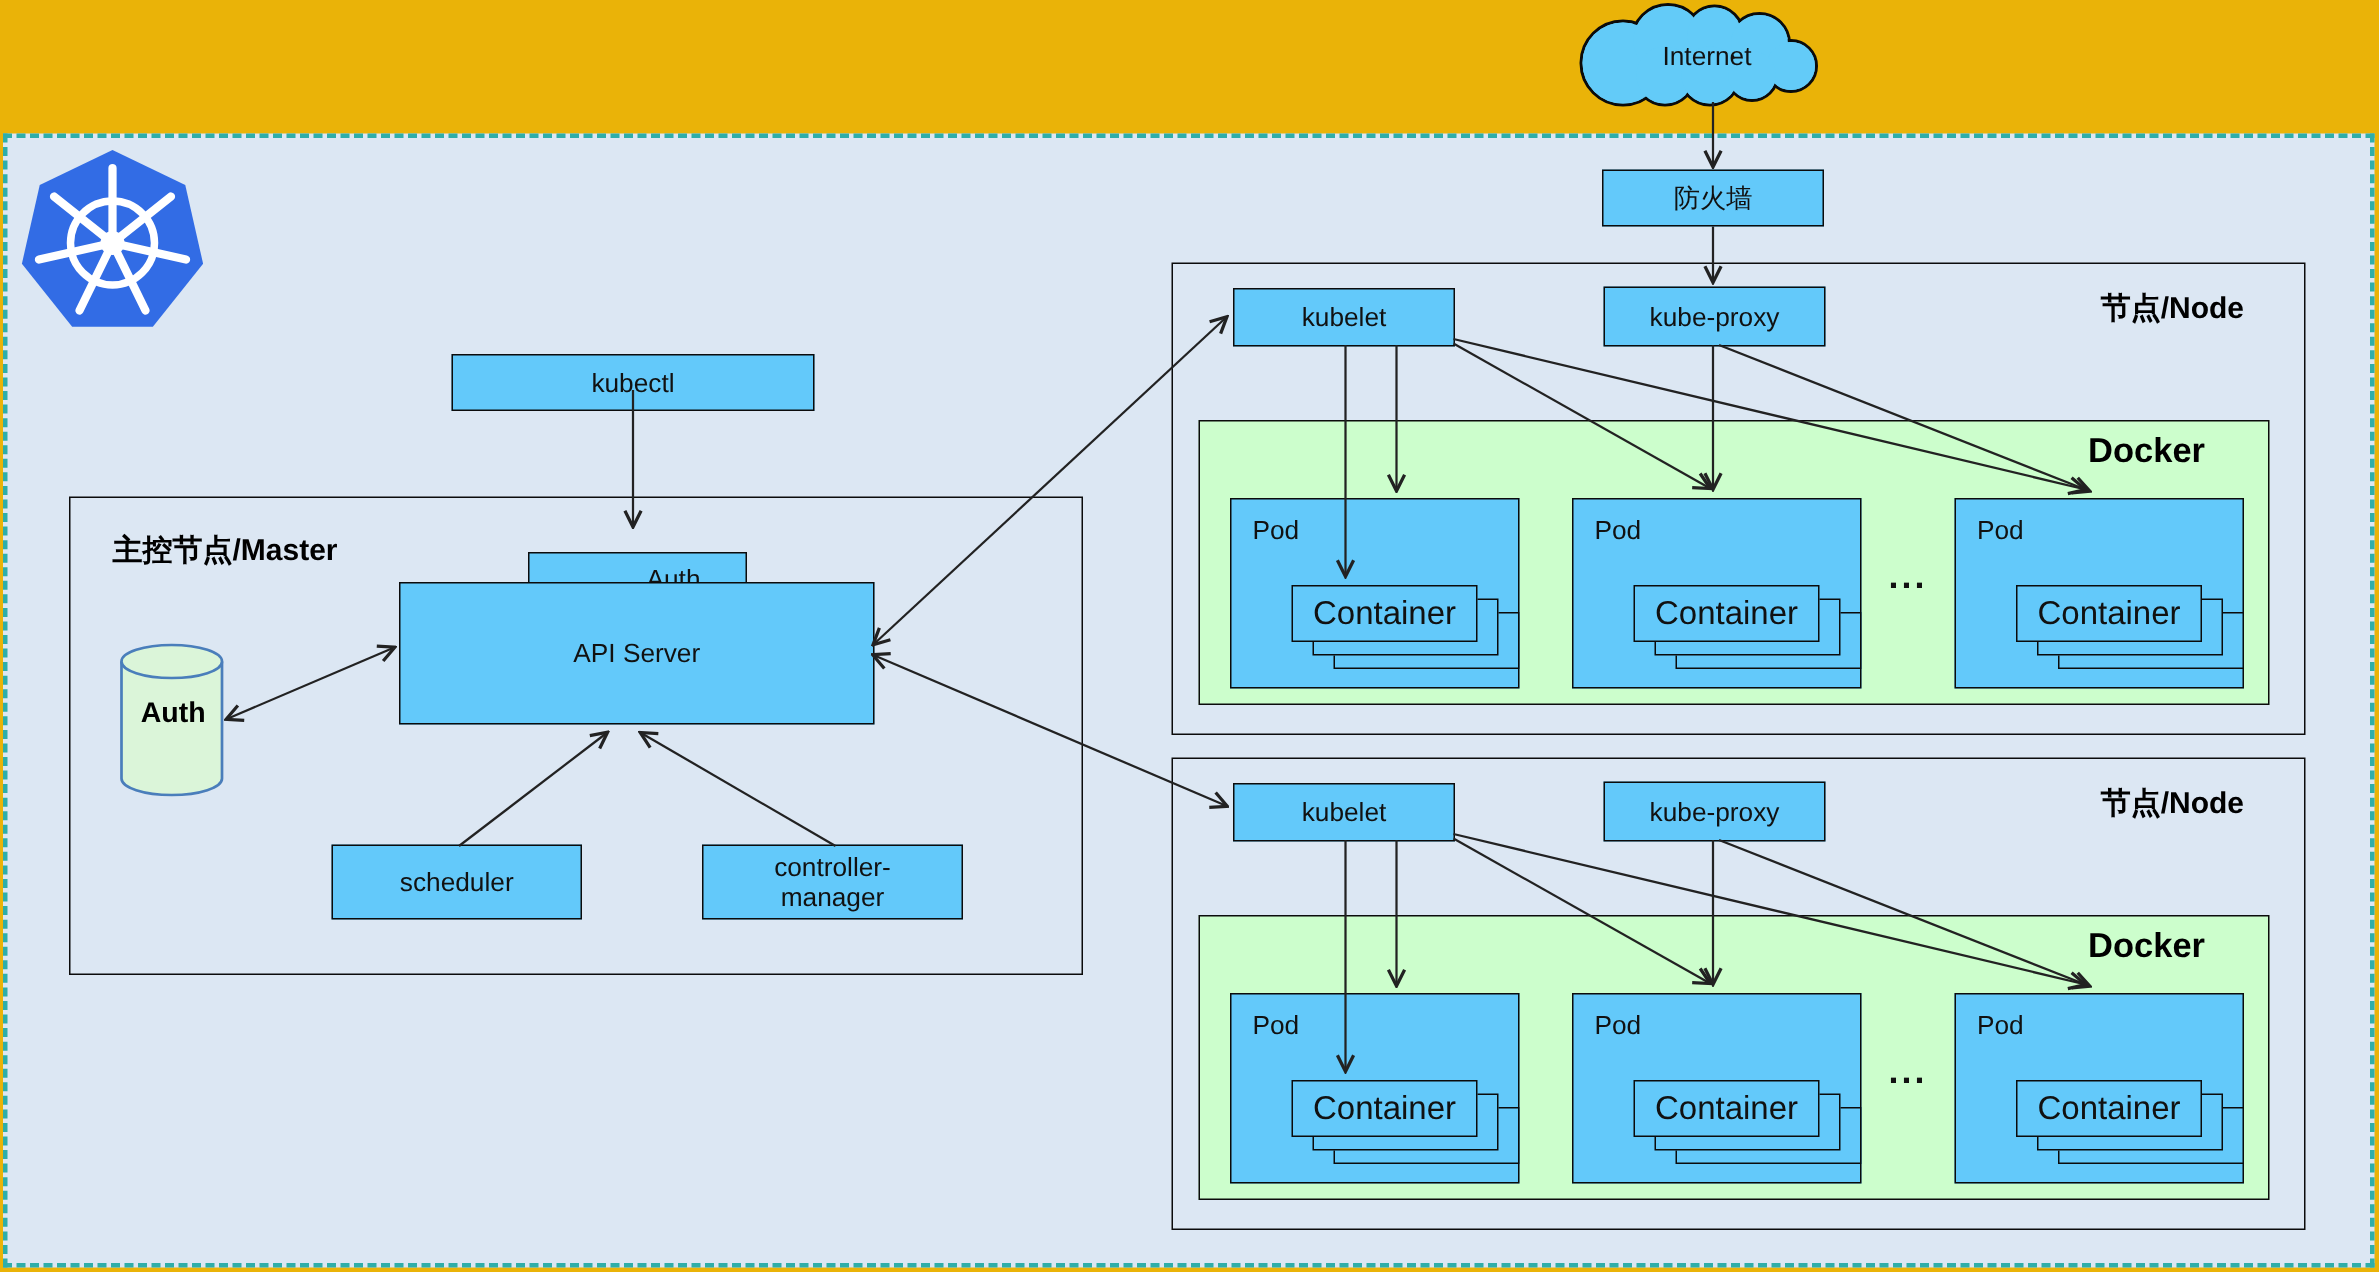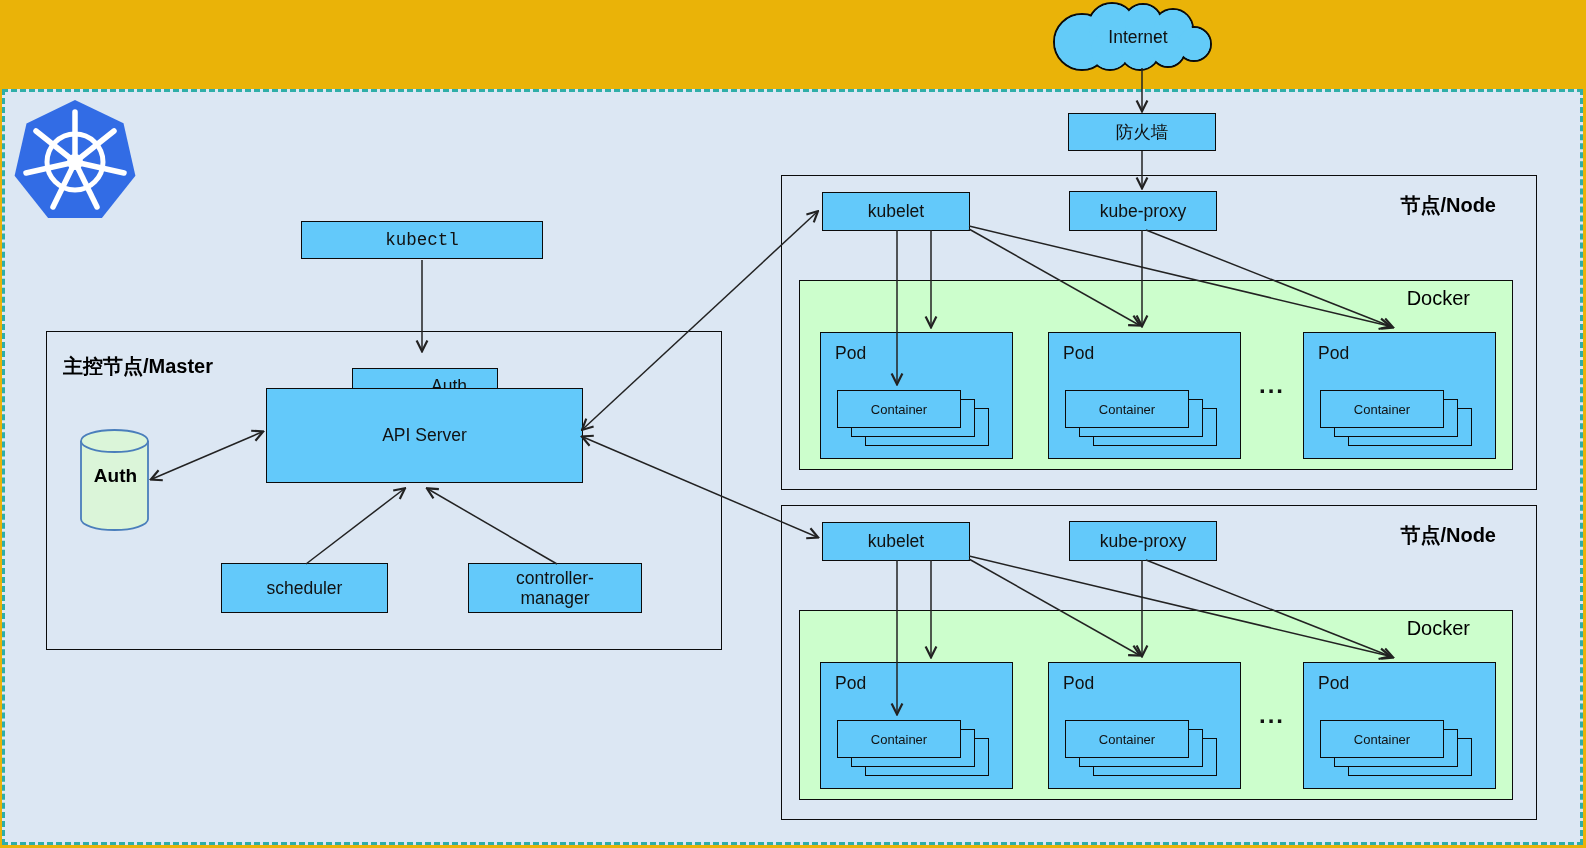--- a/index.html
+++ b/index.html
@@ -10,23 +10,23 @@
   .abs{position:absolute;}
   .box{position:absolute;background:#63c9fa;border:1.6px solid #0b0b0b;
        display:flex;align-items:center;justify-content:center;
        font-size:17.5px;color:#111;box-sizing:border-box;text-align:right;line-height:1.15;}
   .outline-box{position:absolute;border:1.6px solid #0b0b0b;box-sizing:border-box;}
   .docker{position:absolute;background:#ccfecc;border:1.6px solid #0b0b0b;box-sizing:border-box;}
   .pod{position:absolute;background:#63c9fa;border:1.6px solid #0b0b0b;box-sizing:border-box;}
   .pod-label{position:absolute;left:14px;top:10px;font-size:17.5px;color:#111;}
   .cont{position:absolute;width:124px;height:38px;background:#63c9fa;border:1.6px solid #0b0b0b;
         box-sizing:border-box;display:flex;align-items:center;justify-content:center;
-        font-size:13px;color:#111;}
+        font-size:22px;color:#111;margin-left:24px;}
   .title-bold{position:absolute;font-weight:700;font-size:20px;color:#000;white-space:nowrap;}
-  .docker-label{position:absolute;font-weight:400;font-size:20px;color:#000;}
+  .docker-label{position:absolute;font-weight:700;font-size:23px;color:#000;}
   .ellipsis{position:absolute;font-weight:700;font-size:24px;color:#111;letter-spacing:2px;}
   .cloud-label{position:absolute;font-size:17.5px;color:#111;text-align:center;}
   .etcd-label{position:absolute;font-weight:700;font-size:19px;color:#000;text-align:center;}
   svg{position:absolute;left:0;top:0;}
   .arrows{pointer-events:none;}
 </style>
 </head>
 <body>
 
 <div class="canvas">
@@ -76,24 +76,24 @@
     <g>
       <path d="M81 441 L81 519 A33.5 11 0 0 0 148 519 L148 441" fill="#dbf5d9" stroke="#4a7ebb" stroke-width="1.8"></path>
       <ellipse cx="114.5" cy="441" rx="33.5" ry="11" fill="#dbf5d9" stroke="#4a7ebb" stroke-width="1.8"></ellipse>
     </g>
   </svg>
 
   <div class="cloud-label abs" style="left:1063px;top:27px;width:150px;">Internet</div>
 
   <div class="box" style="left:1068px;top:113px;width:148px;height:38px;">防火墙</div>
 
-  <div class="box" style="left:301px;top:221px;width:242px;height:38px;font-family:Liberation Mono, monospace;">kubectl</div>
+  <div class="box" style="left:301px;top:236px;width:242px;height:38px;">kubectl</div>
 
   <div class="outline-box" style="left:46px;top:331px;width:676px;height:319px;">
-    <div class="title-bold" style="left:16px;top:21px;">主控节点/Master</div>
+    <div class="title-bold" style="left:28px;top:21px;">主控节点/Master</div>
     <div class="box" style="left:305px;top:36px;width:146px;height:37px;padding-left:48px;">Auth</div>
     <div class="box" style="left:219px;top:56px;width:317px;height:95px;">API Server</div>
     <div class="box" style="left:174px;top:231px;width:167px;height:50px;">scheduler</div>
     <div class="box" style="left:421px;top:231px;width:174px;height:50px;flex-direction:column;">
       <span>controller-</span>
       <span>manager</span>
     </div>
     <div class="etcd-label" style="left:35px;top:133px;width:67px;">Auth</div>
   </div>
 

